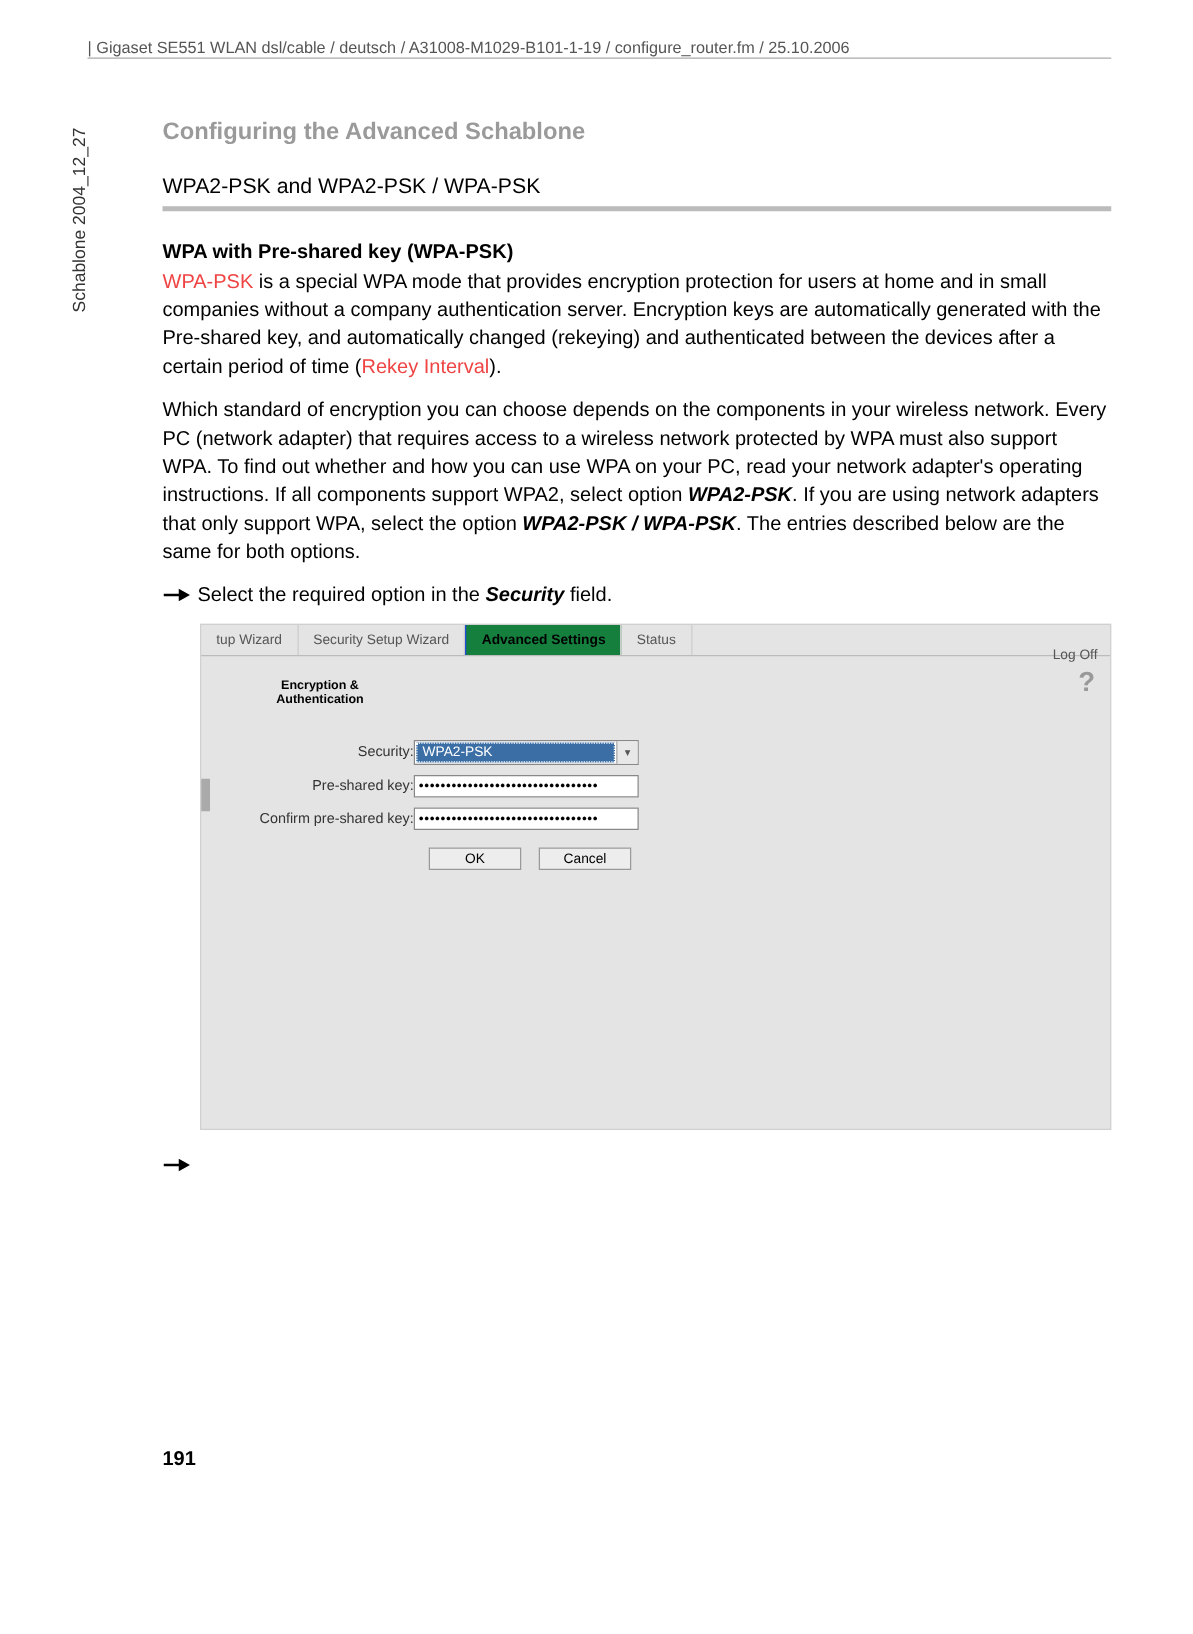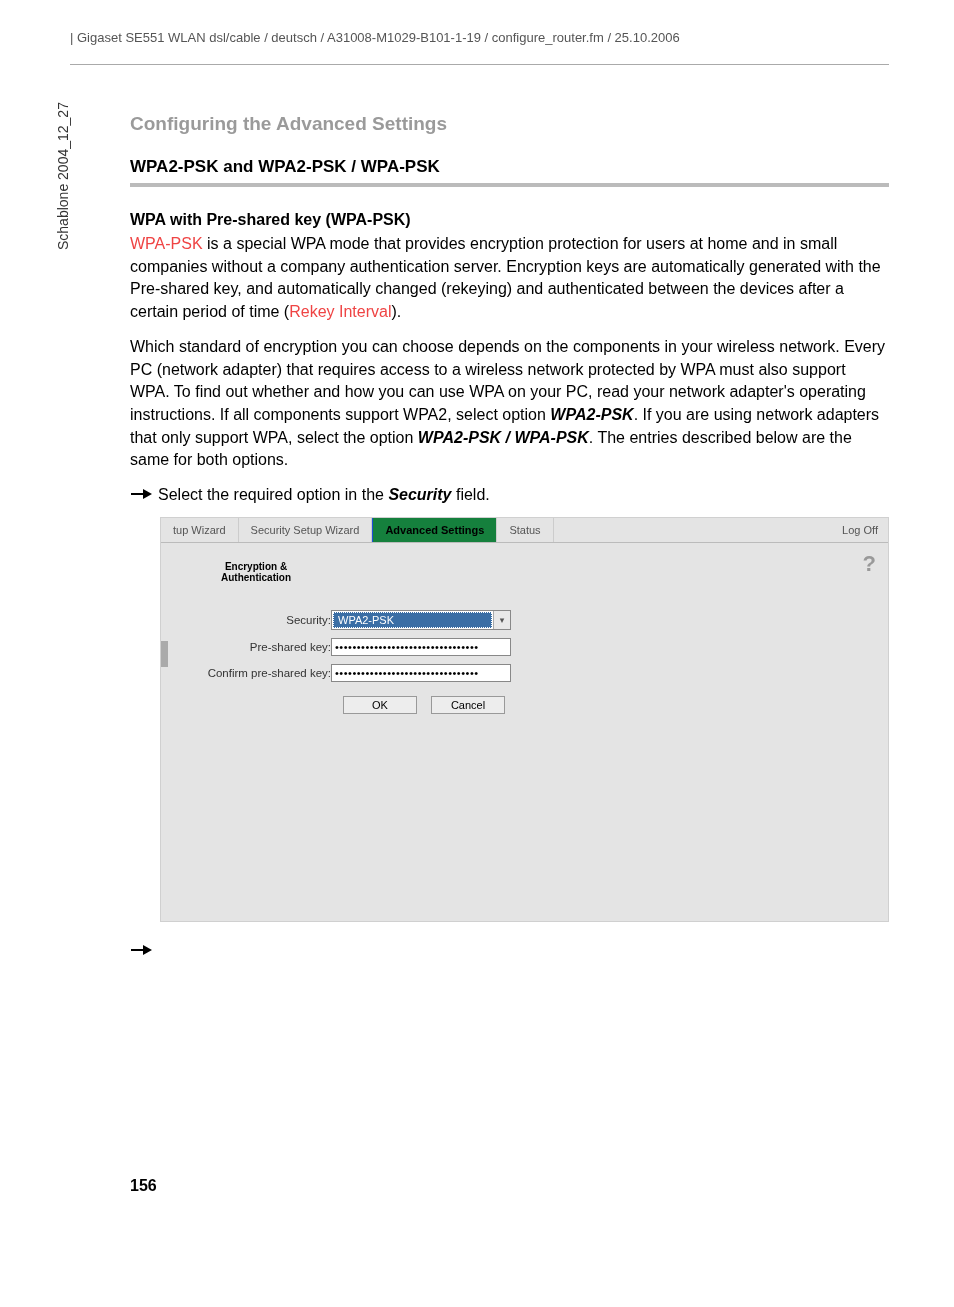--- a/index.html
+++ b/index.html
@@ -12,21 +12,21 @@
   }
   .page {
     position: relative;
     padding: 30px 65px 40px 130px;
     box-sizing: border-box;
   }
   .header-line {
     font-size: 13px;
     color: #555;
     border-bottom: 1px solid #aaa;
-    padding-bottom: 19px;
+    padding-bottom: 1px;
     margin-bottom: 48px;
     margin-left: -60px;
     padding-left: 0px;
   }
   .sideways {
     position: absolute;
     left: 55px;
     top: 250px;
     transform: rotate(-90deg);
     transform-origin: left top;
@@ -35,21 +35,21 @@
     white-space: nowrap;
   }
   h1.section-title {
     font-size: 19px;
     font-weight: bold;
     color: #9a9a9a;
     margin: 0 0 22px 0;
   }
   h2.sub-title {
     font-size: 17px;
-    font-weight: bold;
+    font-weight: normal;
     color: #000;
     margin: 0 0 6px 0;
   }
   .title-rule {
     border: none;
     border-top: 4px solid #bbb;
     margin: 0 0 24px 0;
   }
   h3.para-title {
     font-size: 16px;
@@ -103,21 +103,21 @@
   }
   .shot-tab.active {
     background: #15803d;
     color: #000;
     border-left: 1px solid #1d4ed8;
     font-weight: bold;
   }
   .logoff {
     position: absolute;
     right: 10px;
-    top: 6px;
+    top: 18px;
     font-size: 11px;
   }
   .shot-body {
     position: relative;
     padding: 18px 20px 100px 20px;
     min-height: 260px;
   }
   .help-icon {
     position: absolute;
     right: 12px;
@@ -214,21 +214,21 @@
 </style>
 </head>
 <body>
 
 <div class="page">
 
   <div class="sideways">Schablone 2004_12_27</div>
 
   <div class="header-line">| Gigaset SE551 WLAN dsl/cable / deutsch / A31008-M1029-B101-1-19 / configure_router.fm / 25.10.2006</div>
 
-  <h1 class="section-title">Configuring the Advanced Settings</h1>
+  <h1 class="section-title">Configuring the Advanced Schablone</h1>
 
   <h2 class="sub-title">WPA2-PSK and WPA2-PSK / WPA-PSK</h2>
   <hr class="title-rule">
 
   <h3 class="para-title">WPA with Pre-shared key (WPA-PSK)</h3>
 
   <p class="body-text">
     <span class="link">WPA-PSK</span><span> is a special WPA mode that provides encryption protection for users at home and in small companies without a company authentication server. Encryption keys are automatically generated with the Pre-shared key, and automatically changed (rekeying) and authenticated between the devices after a certain period of time (</span><span class="link">Rekey Interval</span><span>).</span>
   </p>
 
@@ -298,15 +298,15 @@
 
   <div class="step">
     <span class="arrow-icon">
       <svg width="22" height="14" viewBox="0 0 22 14">
           <line x1="1" y1="7" x2="15" y2="7" stroke="#000" stroke-width="2"></line>
           <polygon points="13,2 22,7 13,12" fill="#000"></polygon>
         </svg>
     </span>
   </div>
 
-  <div class="page-number">156</div>
+  <div class="page-number">191</div>
 
 </div>
 
 </body></html>

